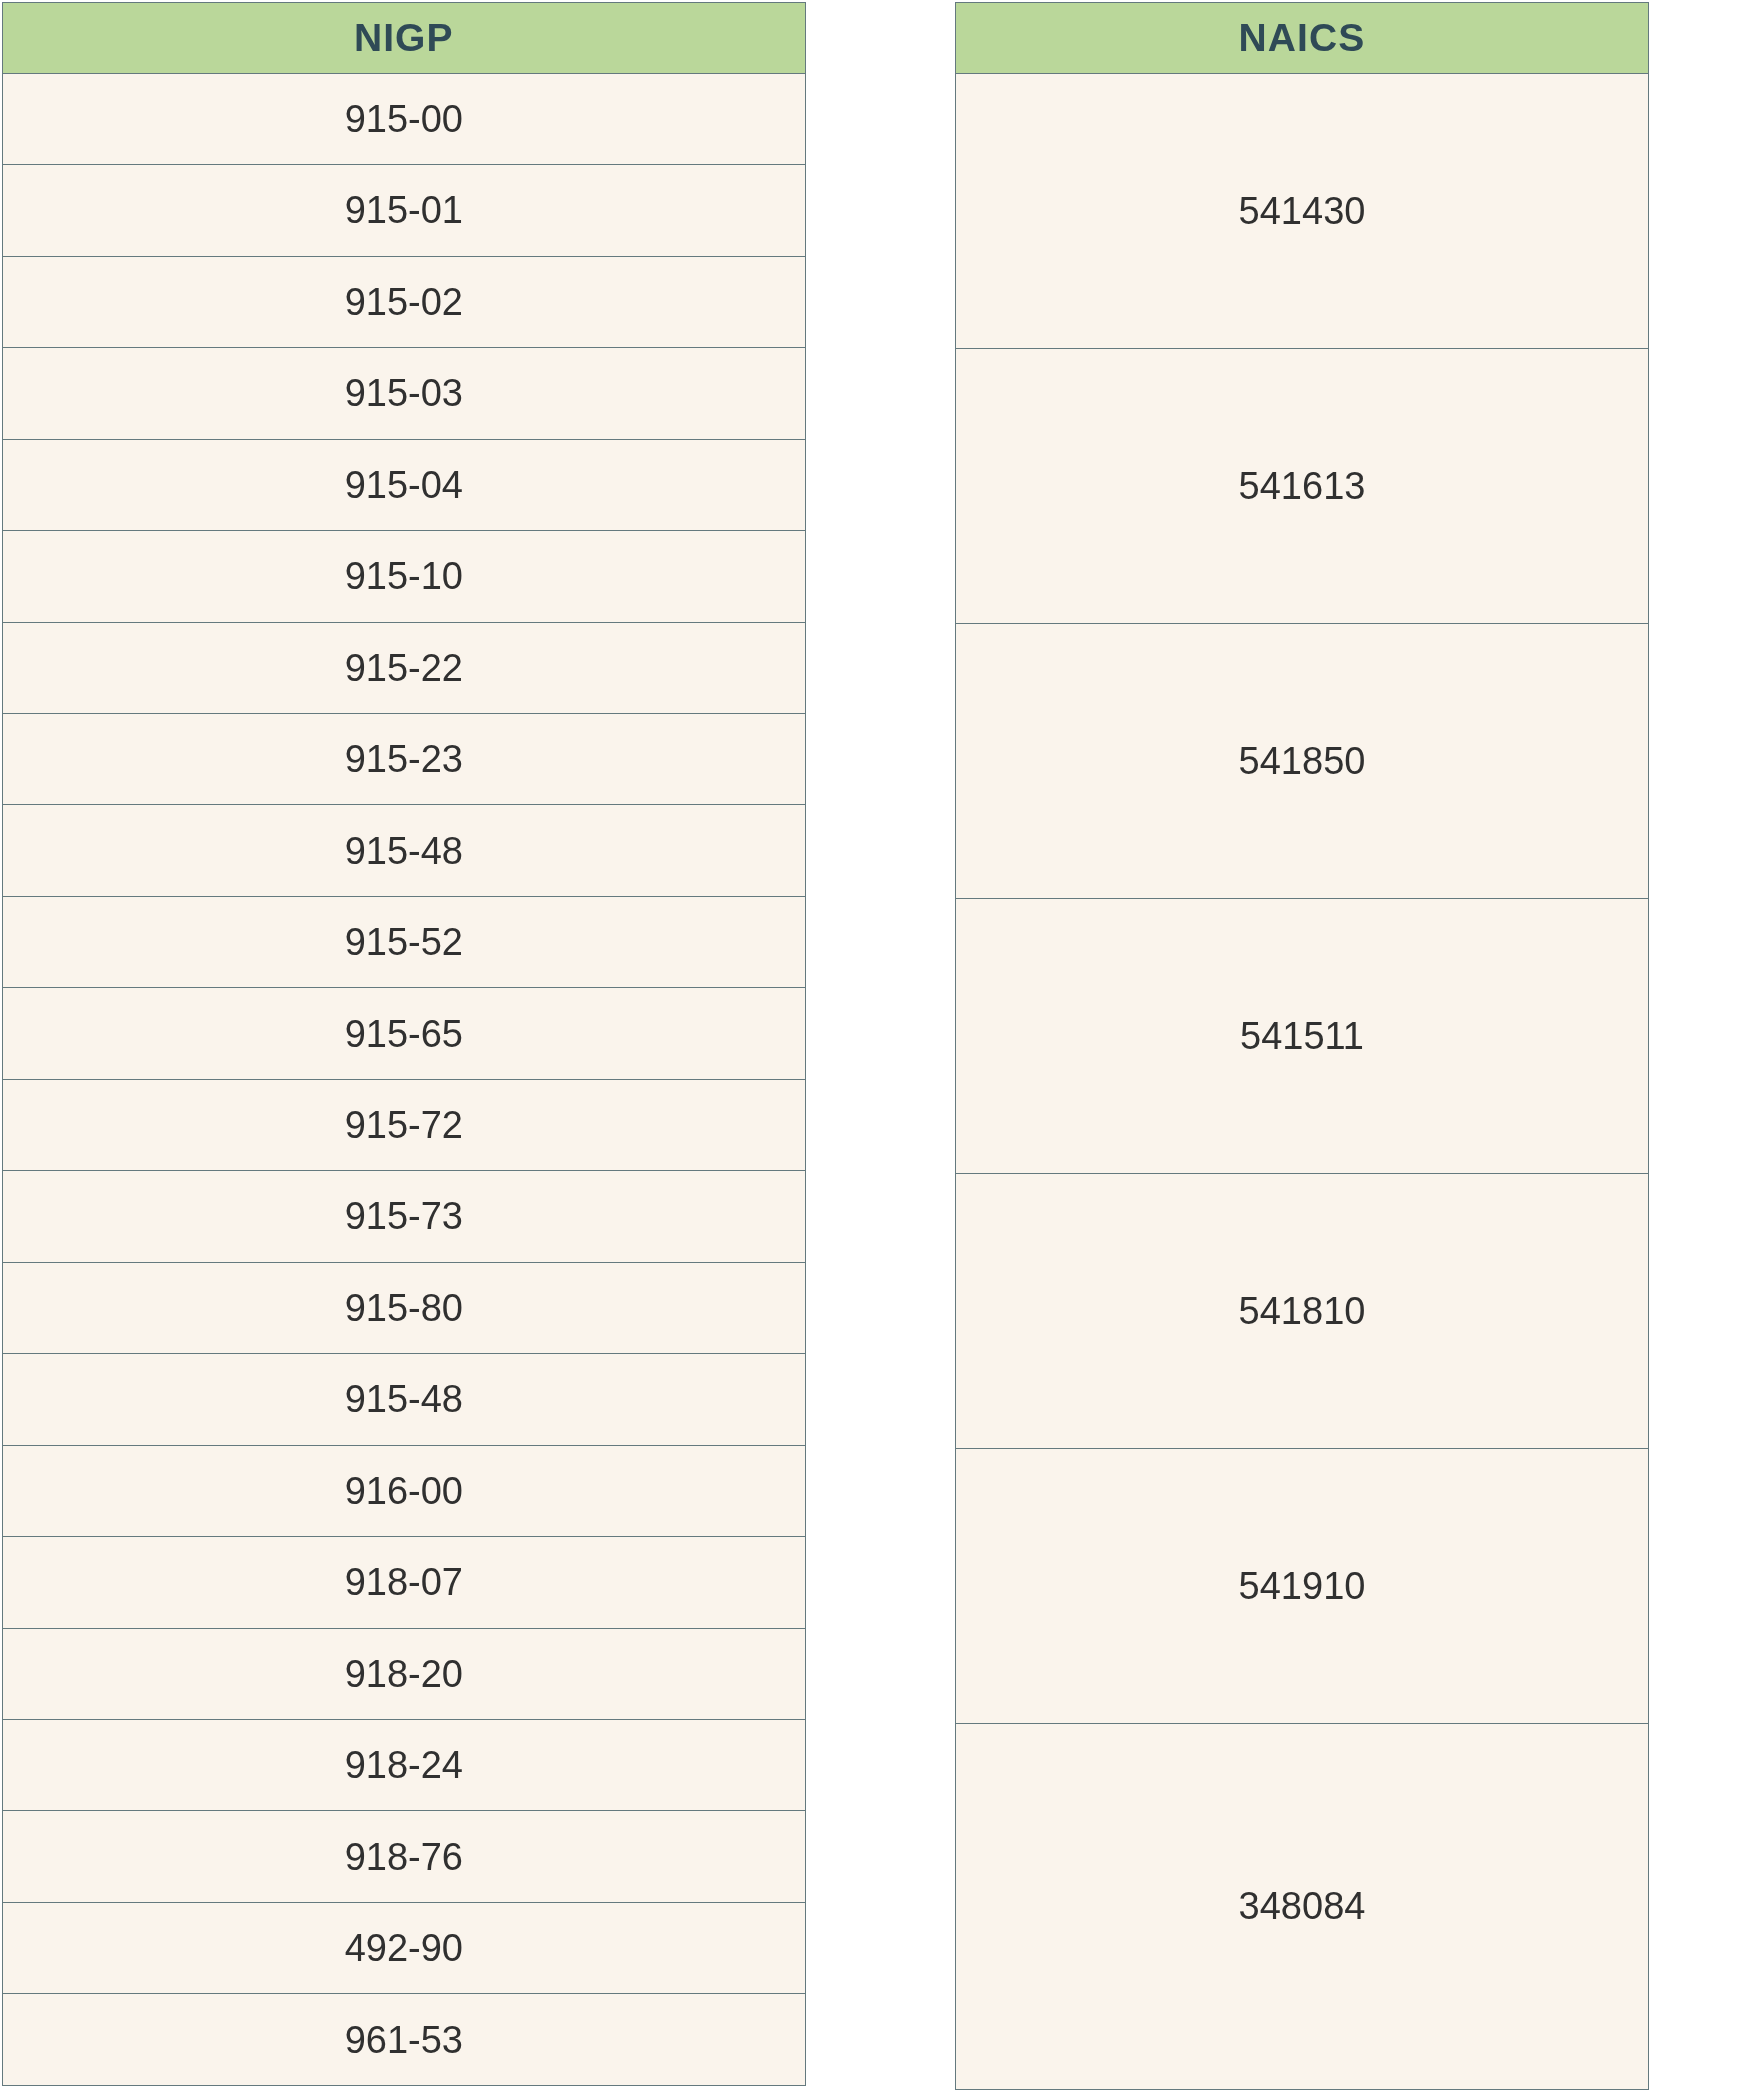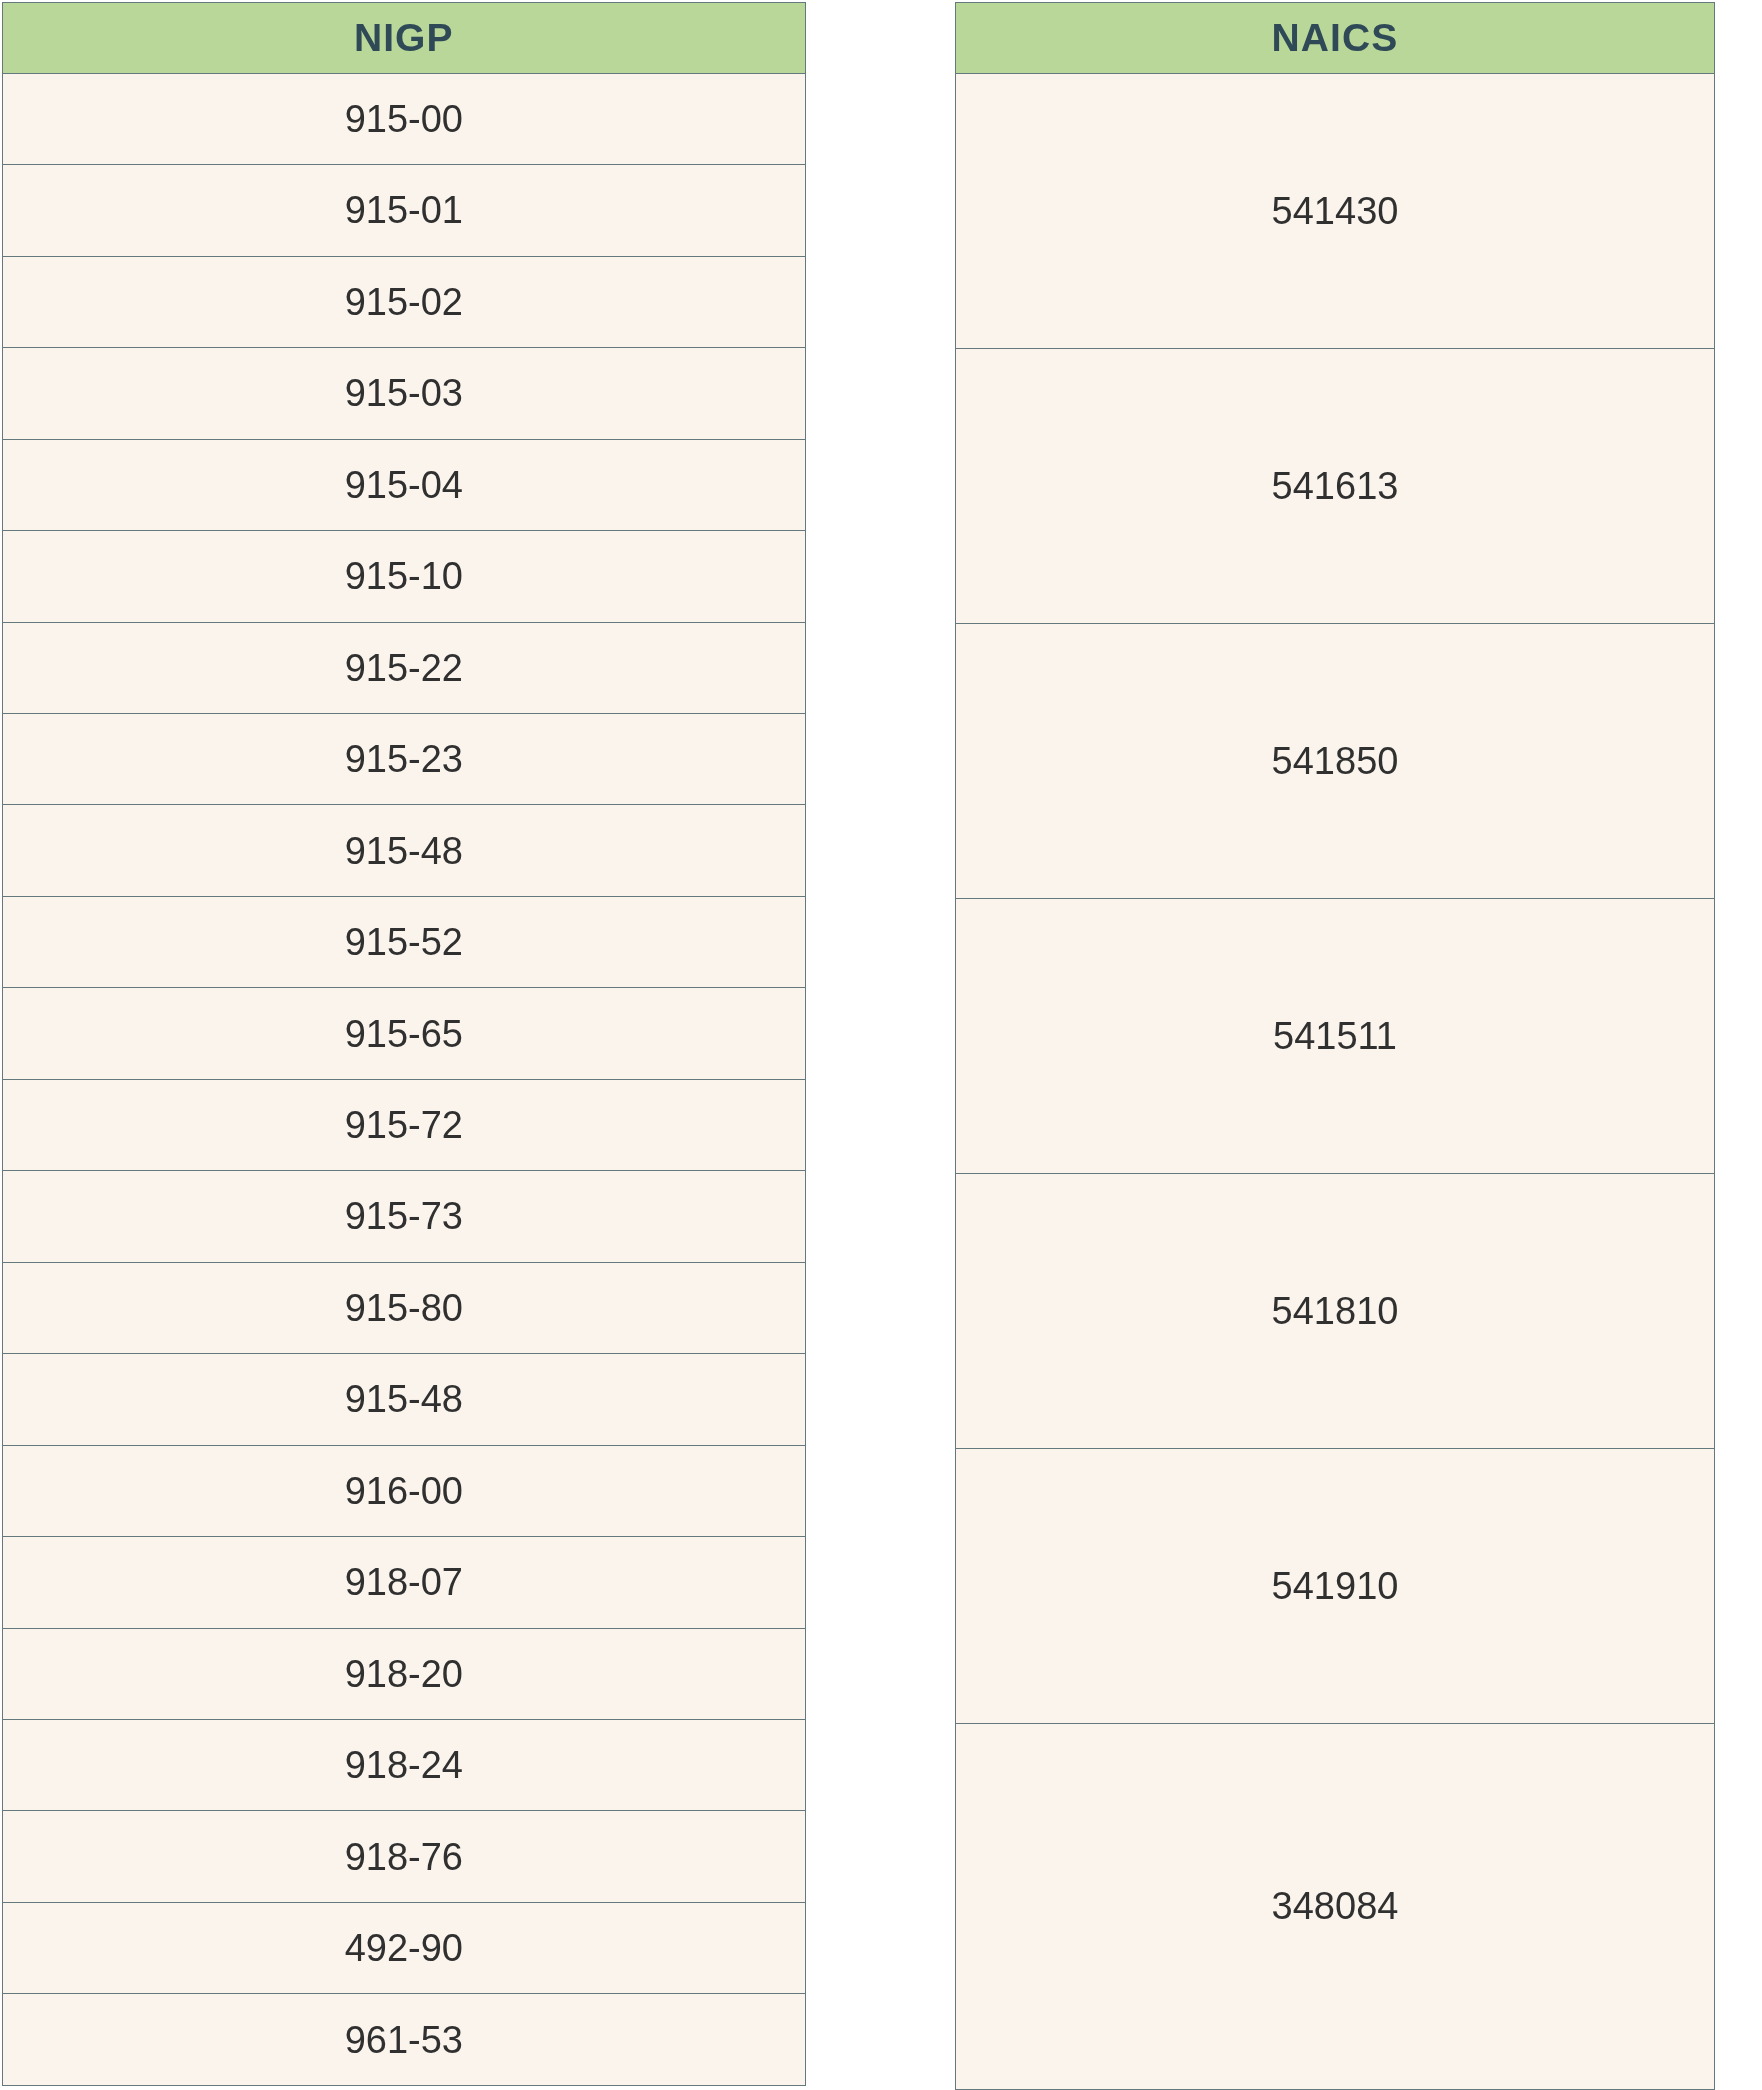--- a/index.html
+++ b/index.html
@@ -28,21 +28,21 @@
     top: 1.8px;
     width: 804px;
     height: 2084px;
     border-collapse: collapse;
     table-layout: fixed;
   }
   .table-naics {
     position: absolute;
     left: 955px;
     top: 1.8px;
-    width: 760px;
+    width: 694px;
     height: 2084px;
     border-collapse: collapse;
     table-layout: fixed;
   }
 
   th.col-head {
     background: #bad79a;
     color: #2f4a56;
     font-size: 39px;
     font-weight: bold;

